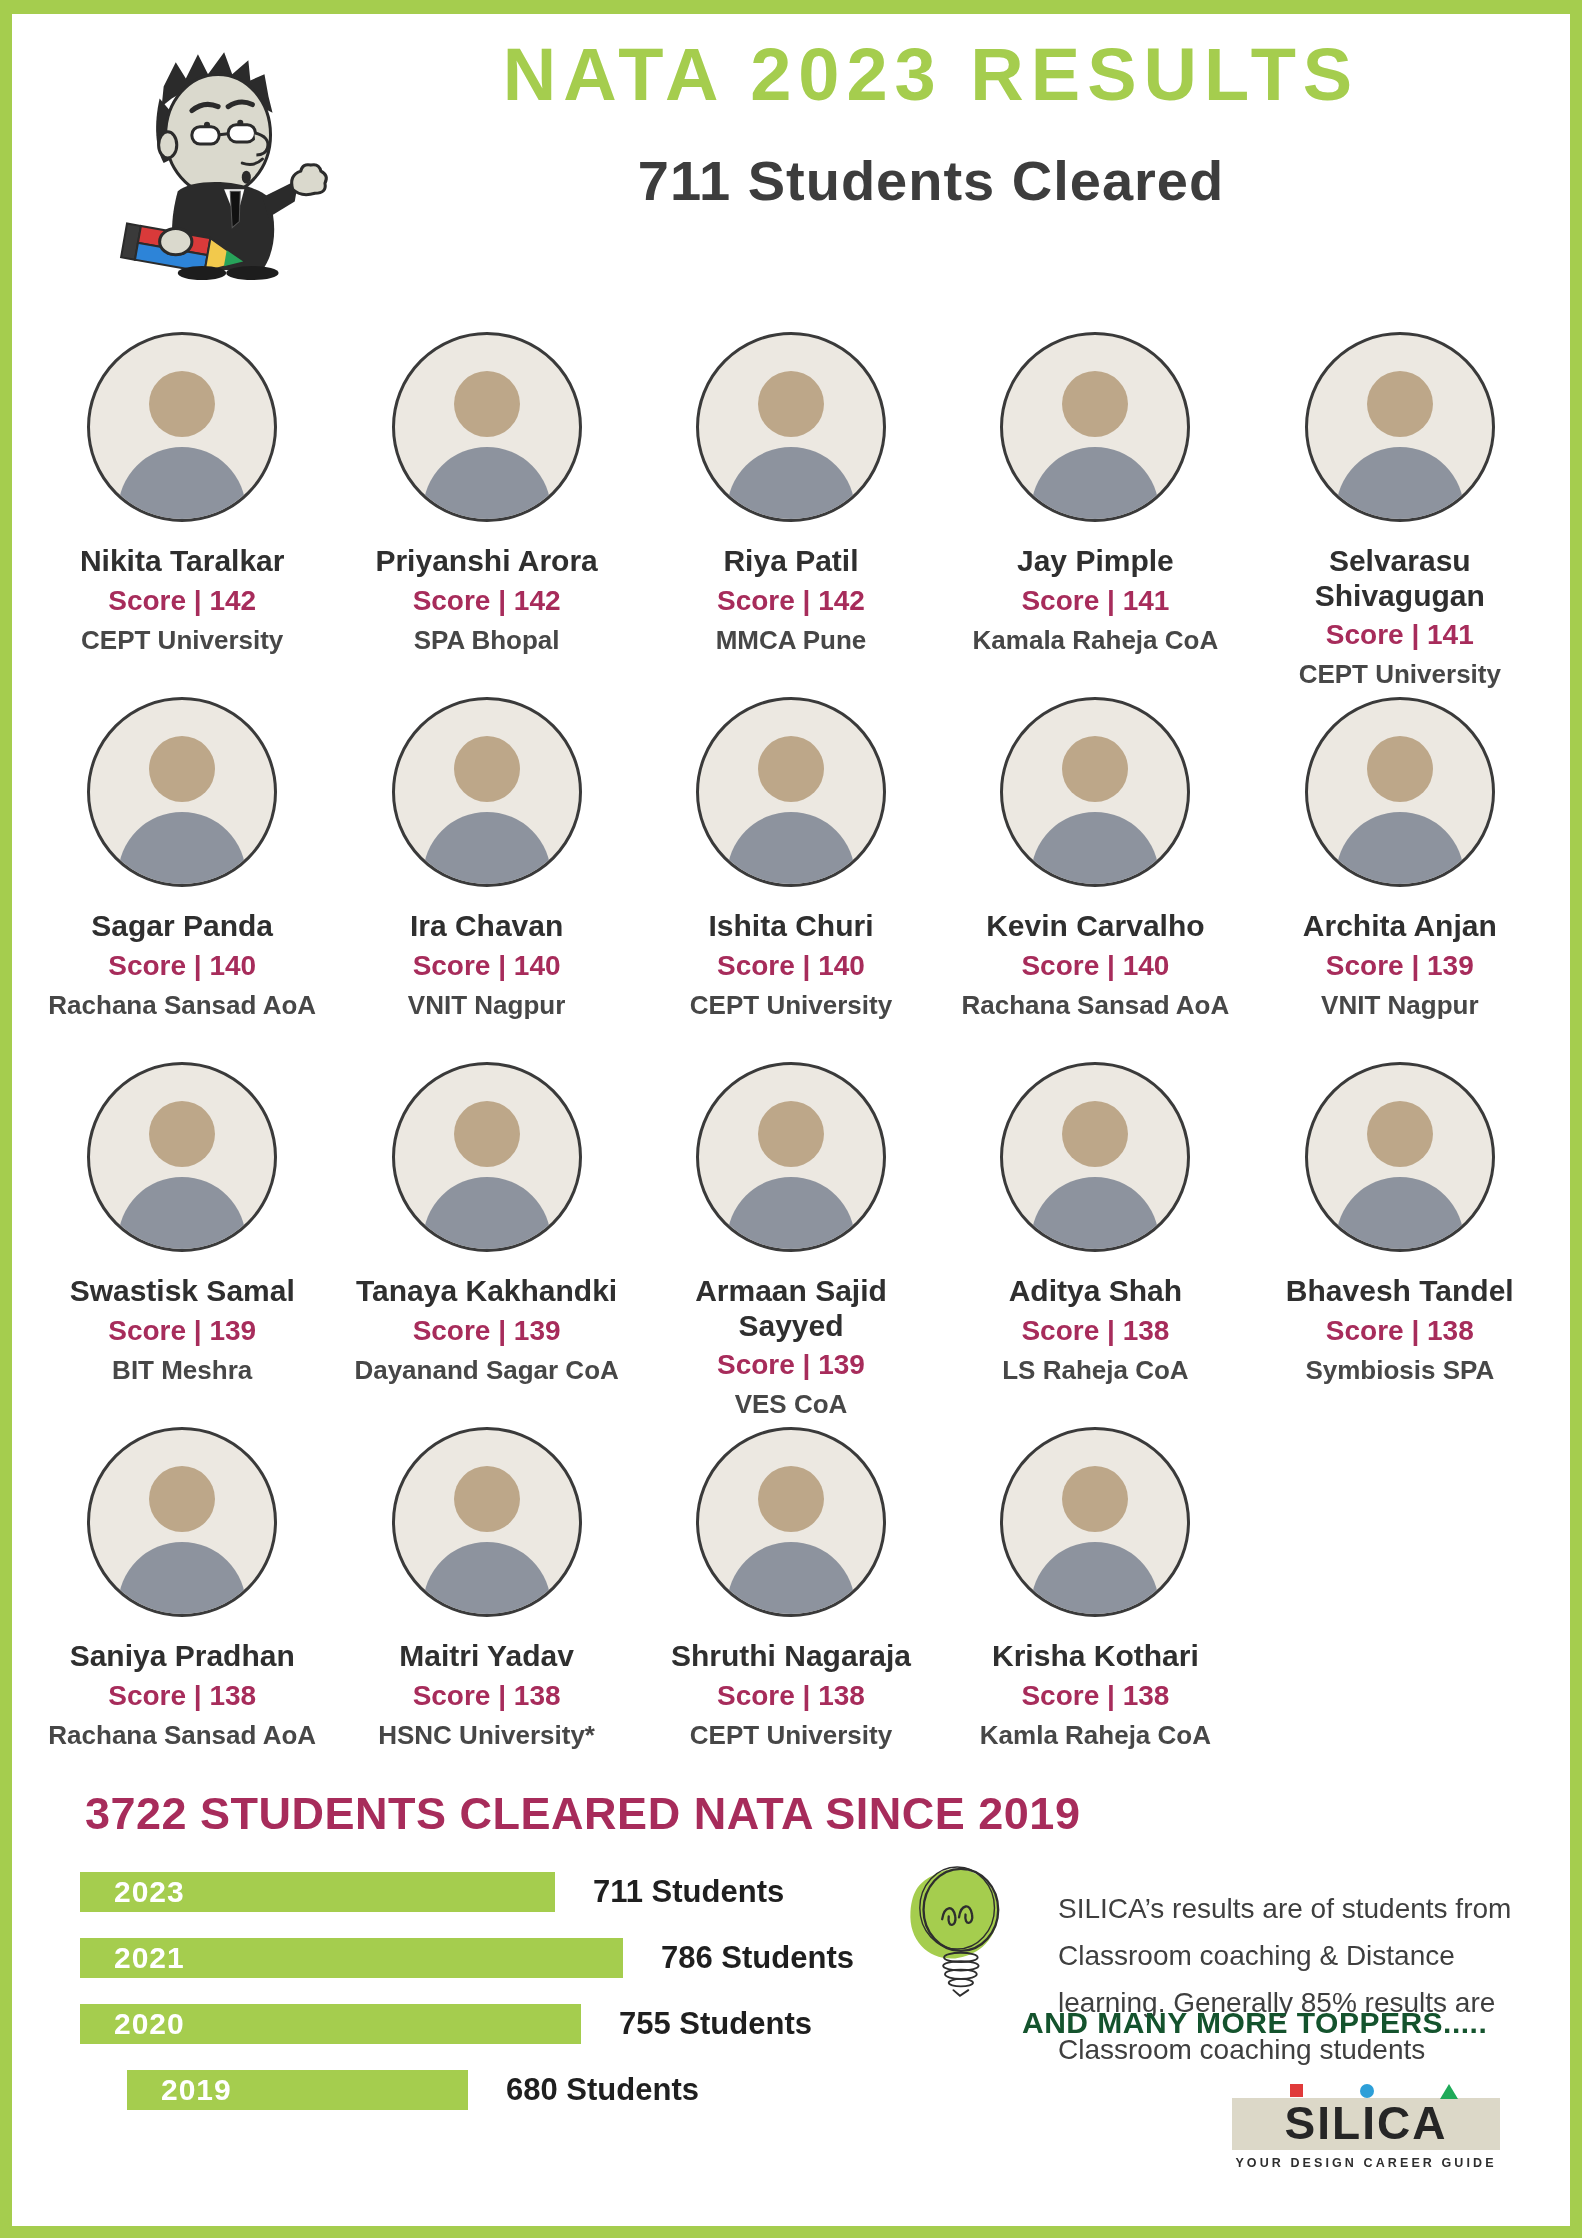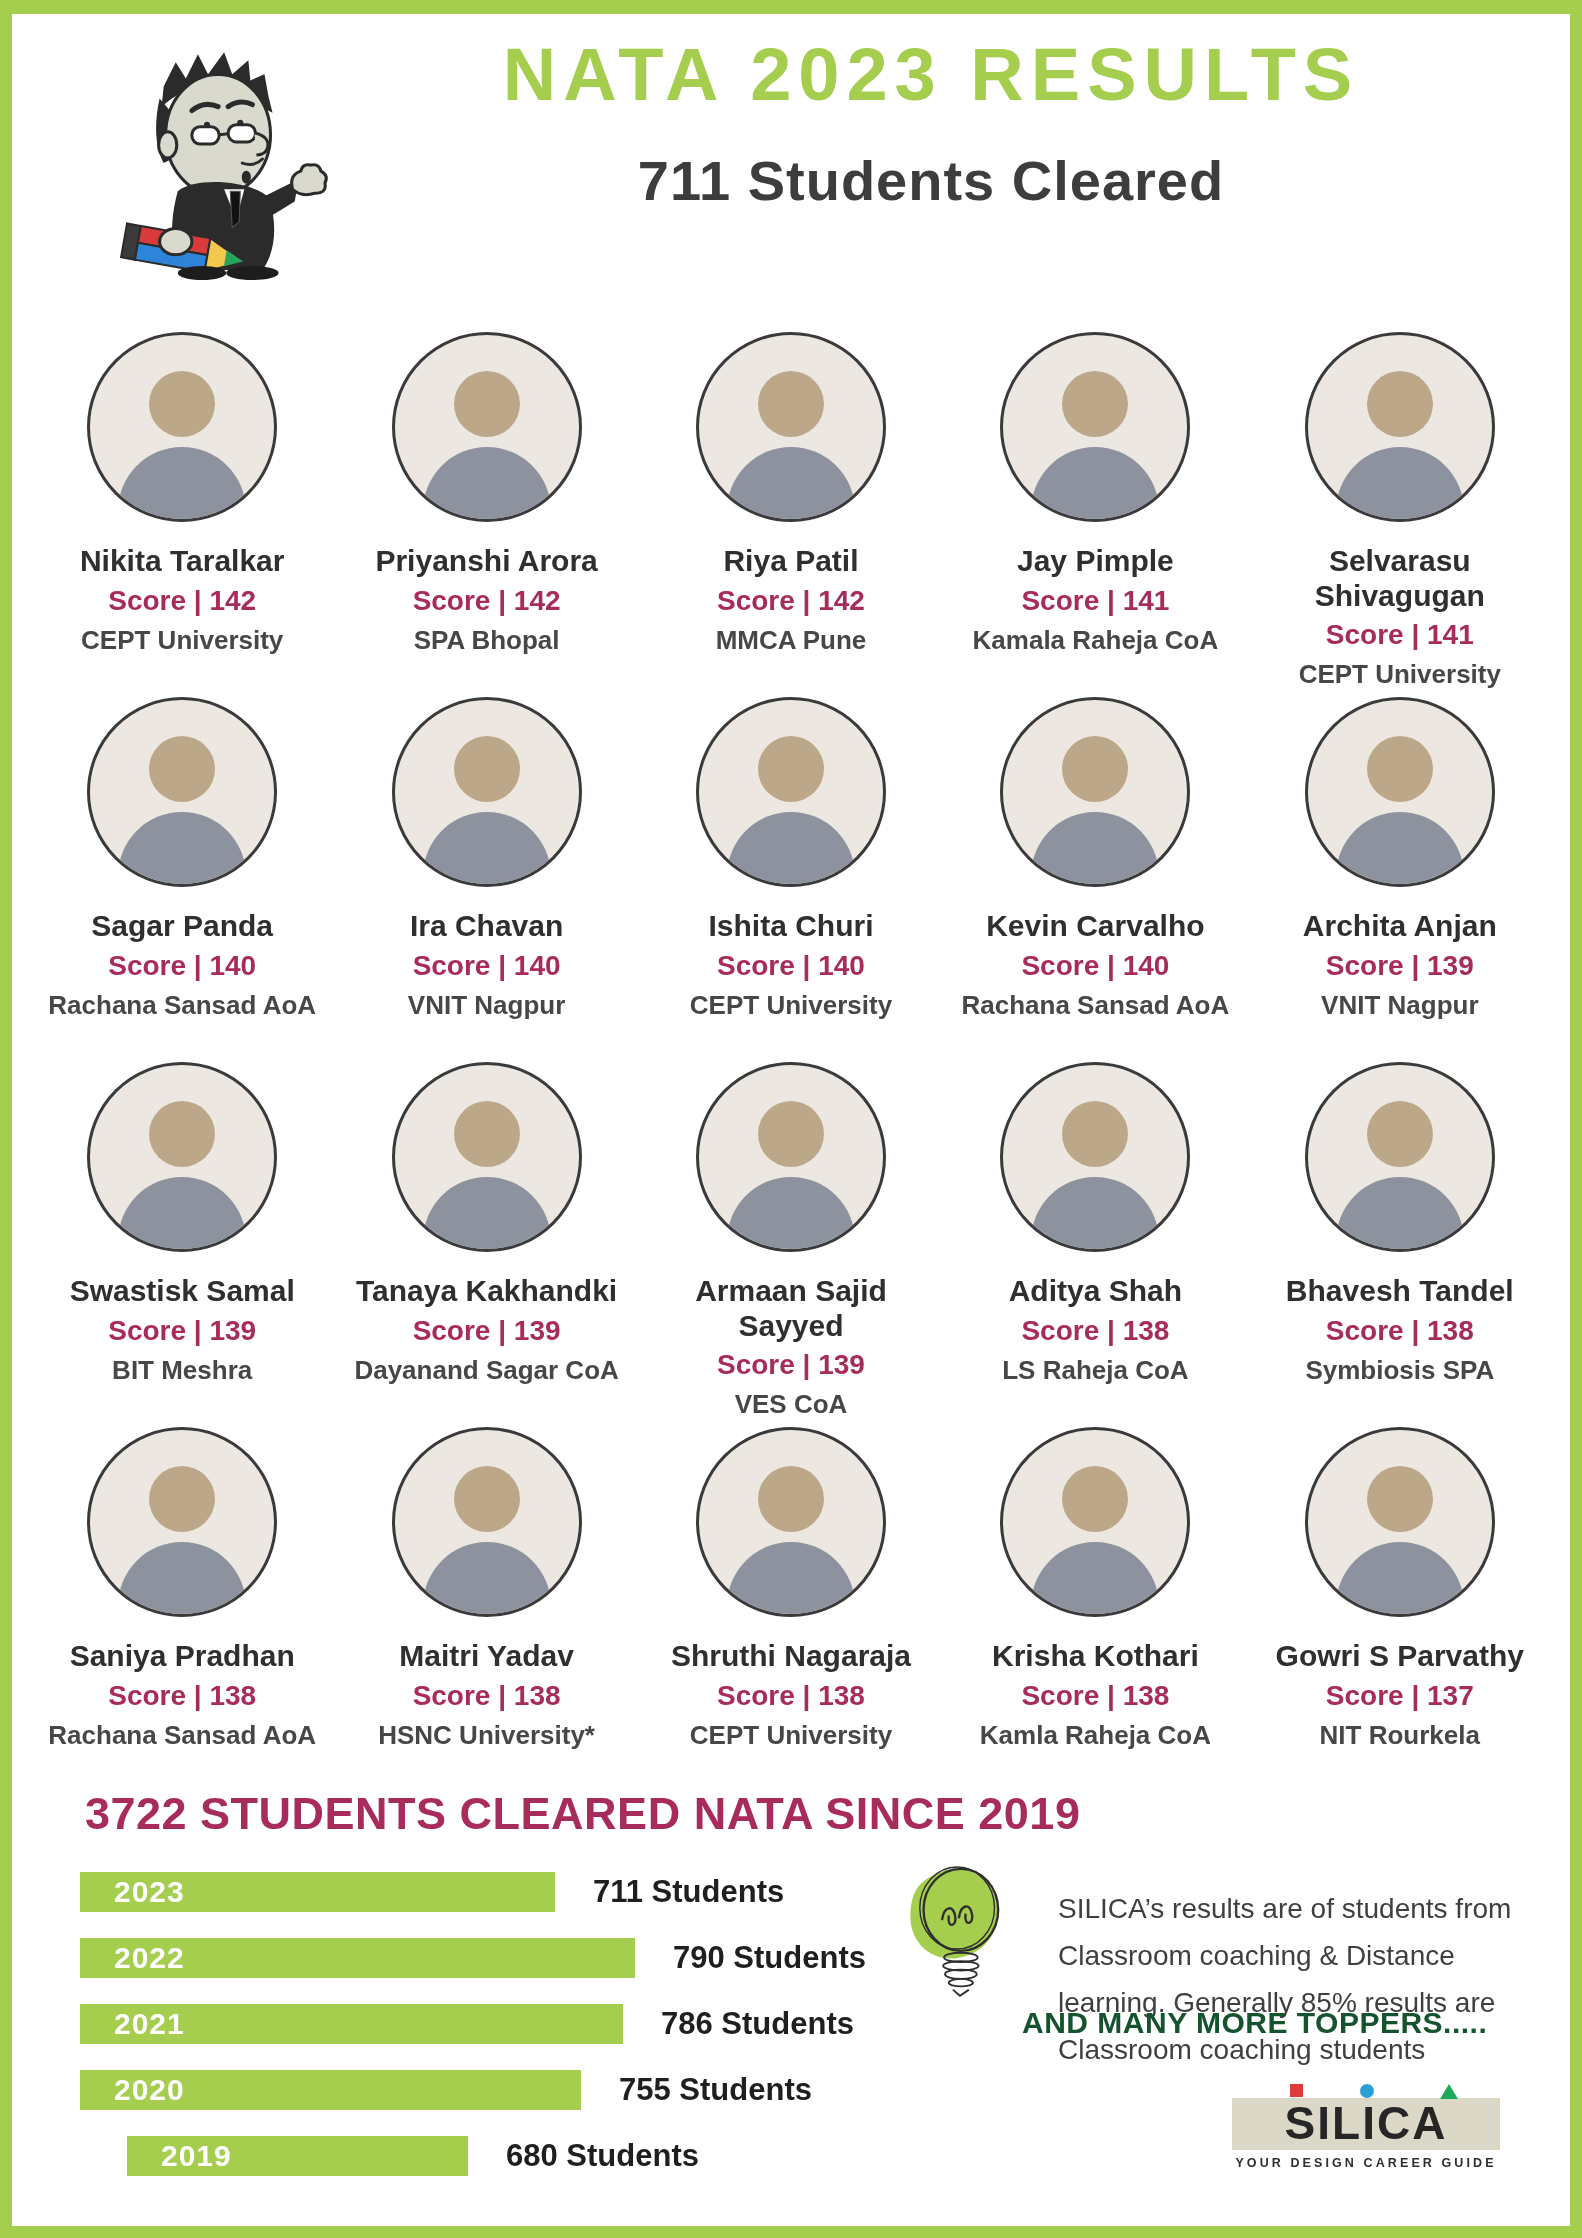--- a/index.html
+++ b/index.html
@@ -259,42 +259,30 @@
       <div class="s-name">Shruthi Nagaraja</div>
       <div class="s-score">Score | 138</div>
       <div class="s-college">CEPT University</div>
     </div>
     <div class="cell">
       <div class="photo"></div>
       <div class="s-name">Krisha Kothari</div>
       <div class="s-score">Score | 138</div>
       <div class="s-college">Kamla Raheja CoA</div>
     </div>
-    <div class="cell">
-      <div class="photo"></div>
-      <div class="s-name">Gowri S Parvathy</div>
-      <div class="s-score">Score | 137</div>
-      <div class="s-college">NIT Rourkela</div>
-    </div>
   </div>
 
   <div class="summary-heading">3722 STUDENTS CLEARED NATA SINCE 2019</div>
 
   <div class="chart">
     <div class="bar-row">
       <div class="bar-fill" style="width: 475px;">
         <span class="bar-year">2023</span>
       </div>
       <span class="bar-label">711 Students</span>
-    </div>
-    <div class="bar-row">
-      <div class="bar-fill" style="width: 555px;">
-        <span class="bar-year">2022</span>
-      </div>
-      <span class="bar-label">790 Students</span>
     </div>
     <div class="bar-row">
       <div class="bar-fill" style="width: 543px;">
         <span class="bar-year">2021</span>
       </div>
       <span class="bar-label">786 Students</span>
     </div>
     <div class="bar-row">
       <div class="bar-fill" style="width: 501px;">
         <span class="bar-year">2020</span>

